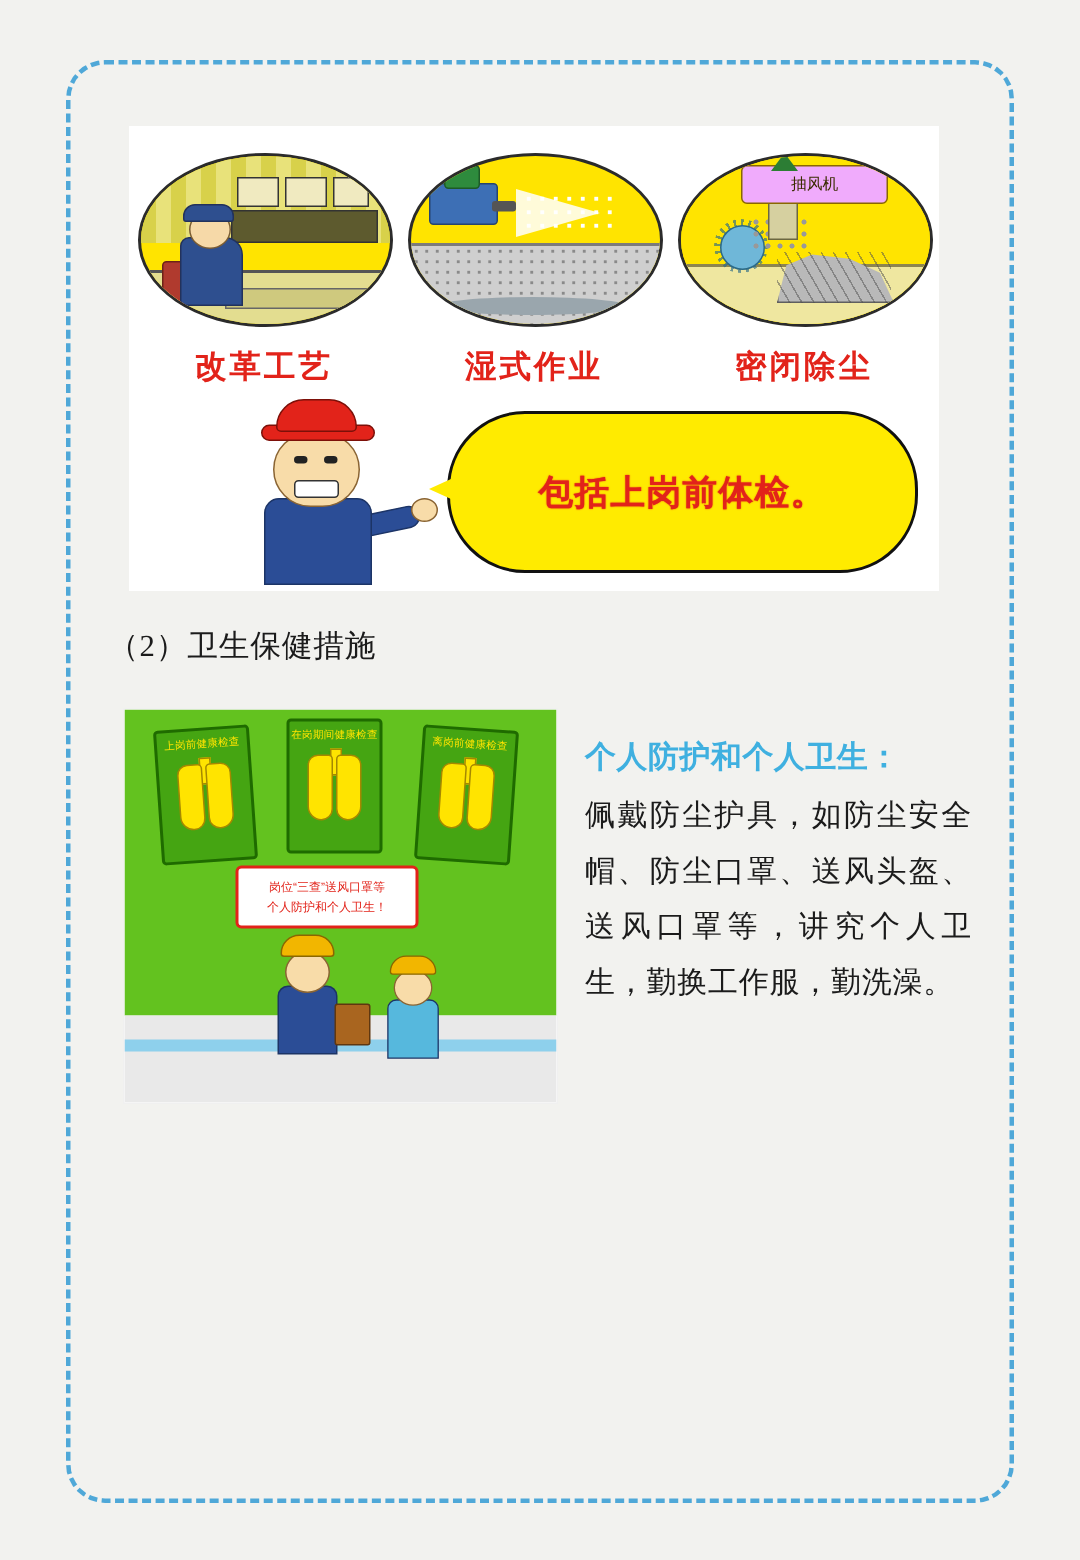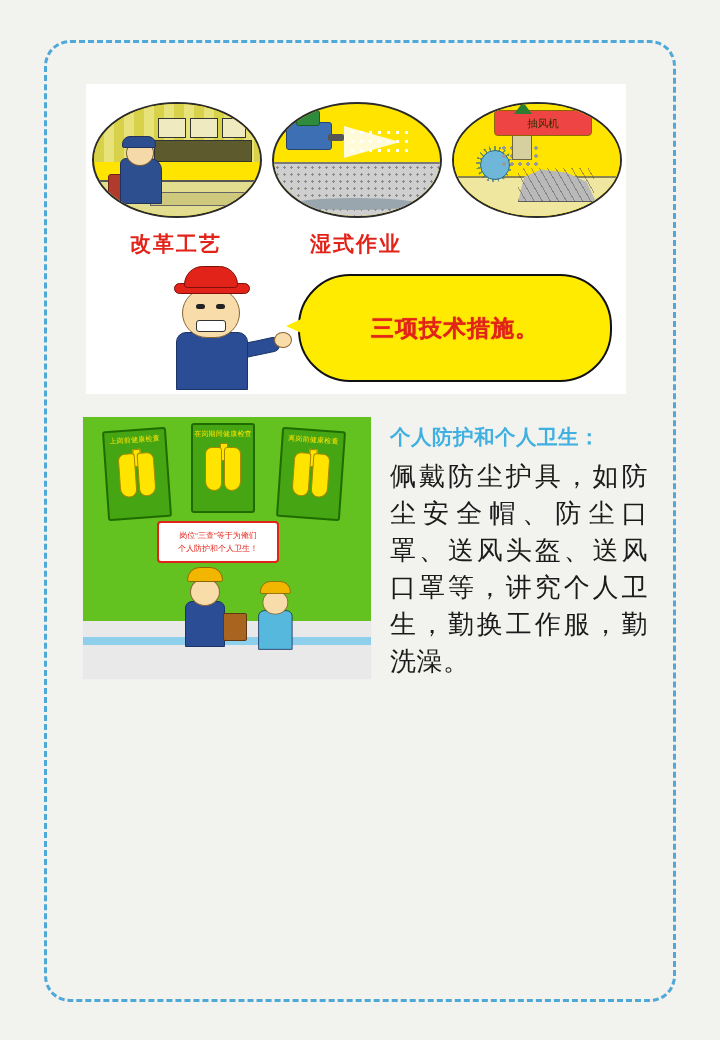--- a/index.html
+++ b/index.html
@@ -149,21 +149,21 @@
     background-size: 9px 9px;
   }
   .water-pool {
     position: absolute; left: 18px; bottom: 6px; width: 126px; height: 12px;
     background: #9aa6ad; border-radius: 50%;
   }
 
   
   .fan-box {
     position: absolute; left: 40px; top: 6px; width: 96px; height: 24px;
-    background: #ef4444; border: 1.5px solid #8a6700; border-radius: 4px;
+    background: #f0abfc; border: 1.5px solid #8a6700; border-radius: 4px;
     color: #3a2c00; font-size: 10.5px; line-height: 24px; text-align: center;
     font-family: "Liberation Sans", sans-serif;
   }
   .fan-arrow {
     position: absolute; left: 60px; top: -2px; width: 0; height: 0;
     border-left: 9px solid transparent;
     border-right: 9px solid transparent;
     border-bottom: 12px solid #2c7d34;
   }
   .duct {
@@ -360,33 +360,33 @@
   .w2.big .body { background: #2b4d96; }
   .w2.small { left: 170px; top: 164px; width: 50px; height: 72px; transform: scale(.86); transform-origin: left top; }
   .w2.small .body { background: #56b8dd; }
   .case {
     position: absolute; left: 140px; top: 196px; width: 22px; height: 26px;
     background: #a9651f; border: 1.5px solid #5f3710; border-radius: 2px;
   }
 
   .right-text {
     position: absolute;
-    left: 318px; top: 4px;
+    left: 318px; top: 16px;
     width: 258px;
   }
   .rt-head {
     color: #3fb0e0;
     font-size: 20.5px;
     font-weight: bold;
     line-height: 34px;
     letter-spacing: .5px;
   }
   .rt-body {
     margin-top: 4px;
-    font-size: 26px;
+    font-size: 20px;
     line-height: 37px;
     color: #1b1b1b;
     letter-spacing: .5px;
     text-align: justify;
   }
 </style>
 </head>
 <body>
 
 <div class="page">
@@ -433,42 +433,44 @@
           <div class="dust-cloud"></div>
           <div class="duct"></div>
           <div class="fan-box">抽风机</div>
           <div class="fan-arrow"></div>
         </div>
       </div>
 
       <div class="cap-row">
         <div class="cap c1">改革工艺</div>
         <div class="cap c2">湿式作业</div>
+        <div class="cap c3">密闭除尘</div>
       </div>
 
       <div class="bubble-tail"></div>
       <div class="bubble">
         <div class="bubble-text">
-          <span>三项技术措施。</span>
+          <span>包括上岗前体检。</span>
         </div>
       </div>
 
       <div class="man">
         <div class="man-arm"></div>
         <div class="man-hand"></div>
         <div class="man-body"></div>
         <div class="man-head"></div>
         <div class="man-eye l"></div>
         <div class="man-eye r"></div>
         <div class="man-mouth"></div>
         <div class="man-brim"></div>
         <div class="man-hat"></div>
       </div>
     </div>
 
+    <p class="para sub">（2）卫生保健措施</p>
 
 
     <div class="bottom-block">
 
       <div class="illus2">
         <div class="i2-green"></div>
         <div class="i2-floor"></div>
         <div class="i2-floorline"></div>
 
         <div class="board b1">
@@ -492,21 +494,21 @@
         <div class="board b3">
           <div class="board-title">离岗前健康检查</div>
           <div class="lungs">
             <div class="trachea"></div>
             <div class="lung l"></div>
             <div class="lung r"></div>
           </div>
         </div>
 
         <div class="red-sign">
-          <div>岗位“三查”等于为俺们</div>
+          <div>岗位“三查”送风口罩等</div>
           <div>个人防护和个人卫生！</div>
         </div>
 
         <div class="w2 big">
           <div class="body"></div>
           <div class="head"></div>
           <div class="hat"></div>
         </div>
         <div class="case"></div>
         <div class="w2 small">

